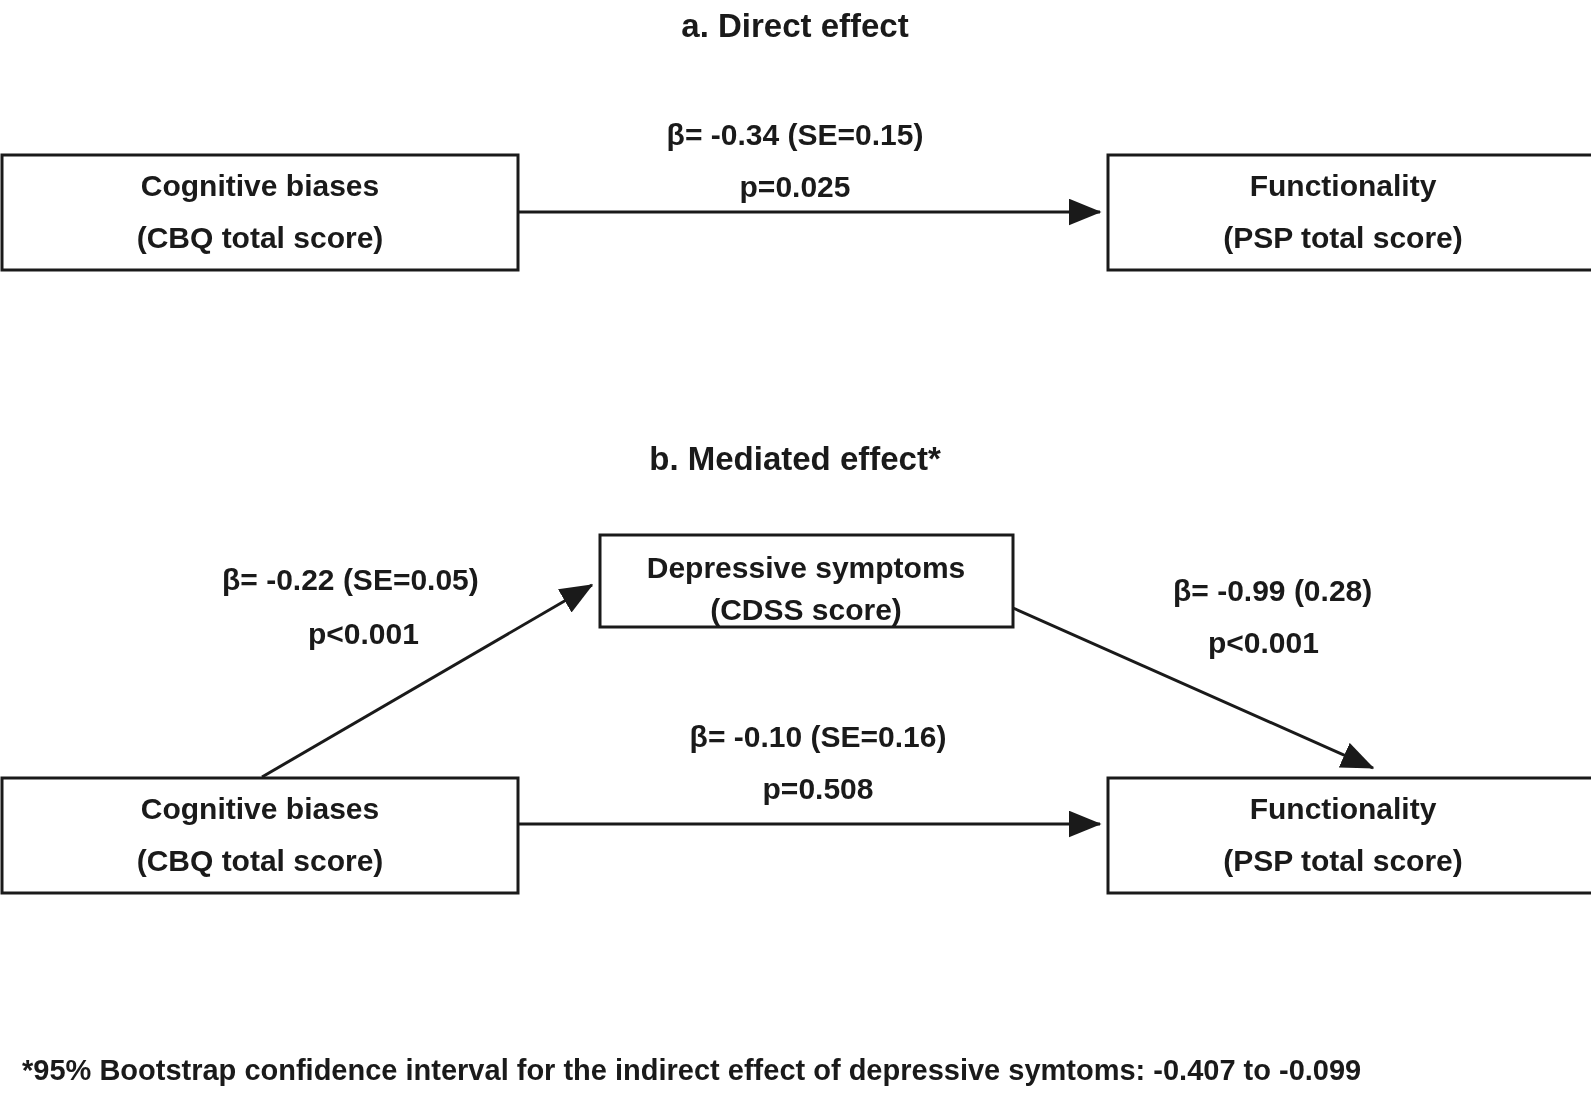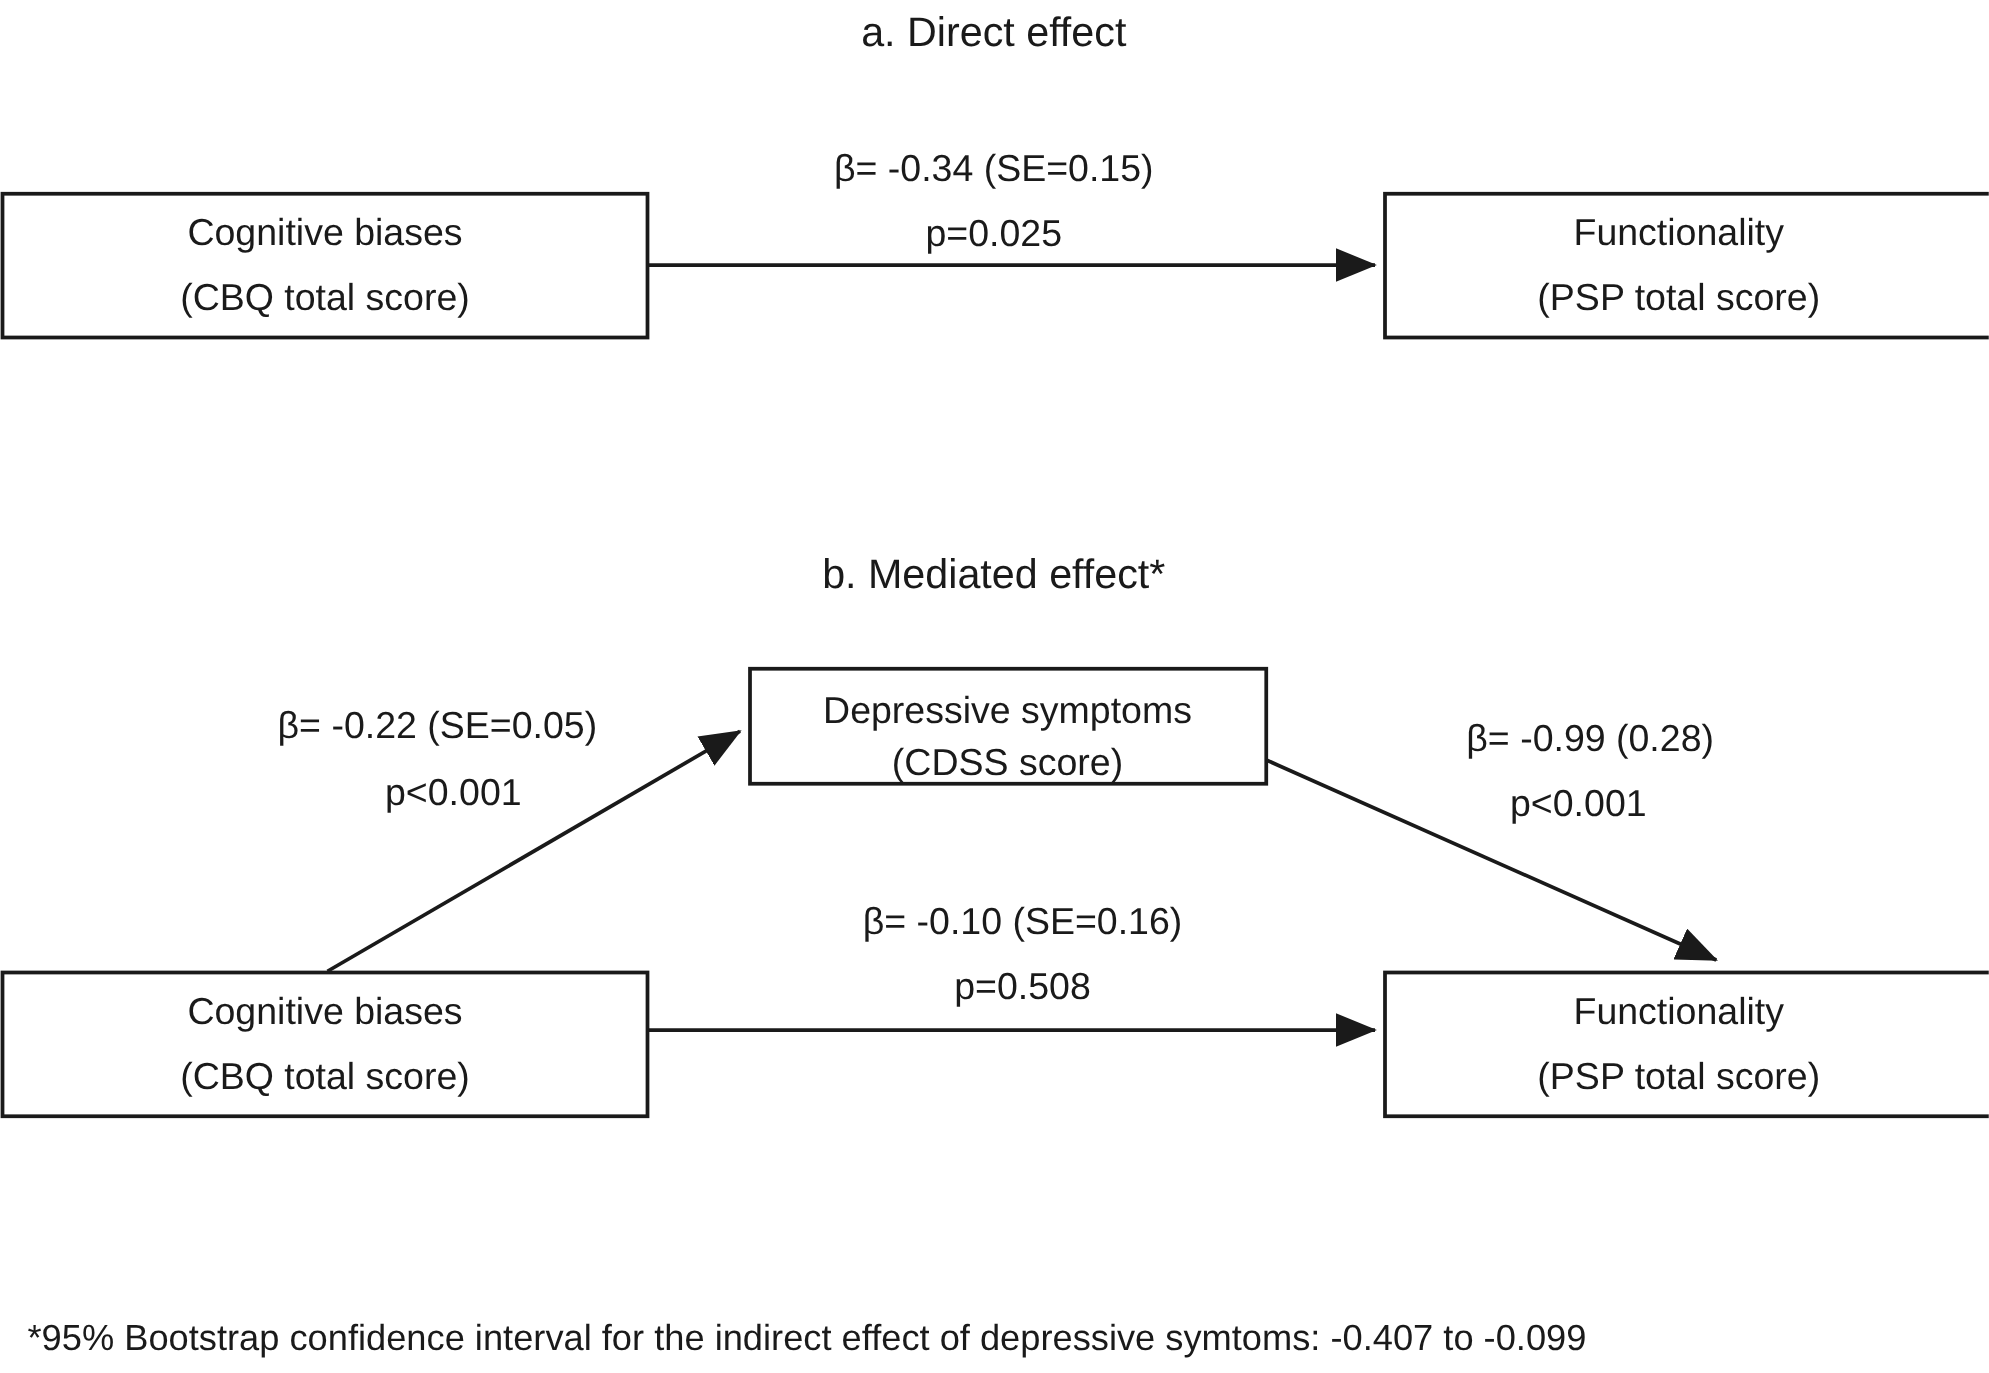--- a/index.html
+++ b/index.html
@@ -11,20 +11,21 @@
     width: 1591px;
     height: 1098px;
     font-family: "Liberation Sans", sans-serif;
     color: #1a1a1a;
     overflow: hidden;
   }
   #figure {
     position: relative;
     width: 1591px;
     height: 1098px;
+    font-weight: bold;
   }
   svg#diagram {
     position: absolute;
     top: 0;
     left: 0;
     width: 1591px;
     height: 1098px;
   }
   .panel-title {
     font-size: 33px;

